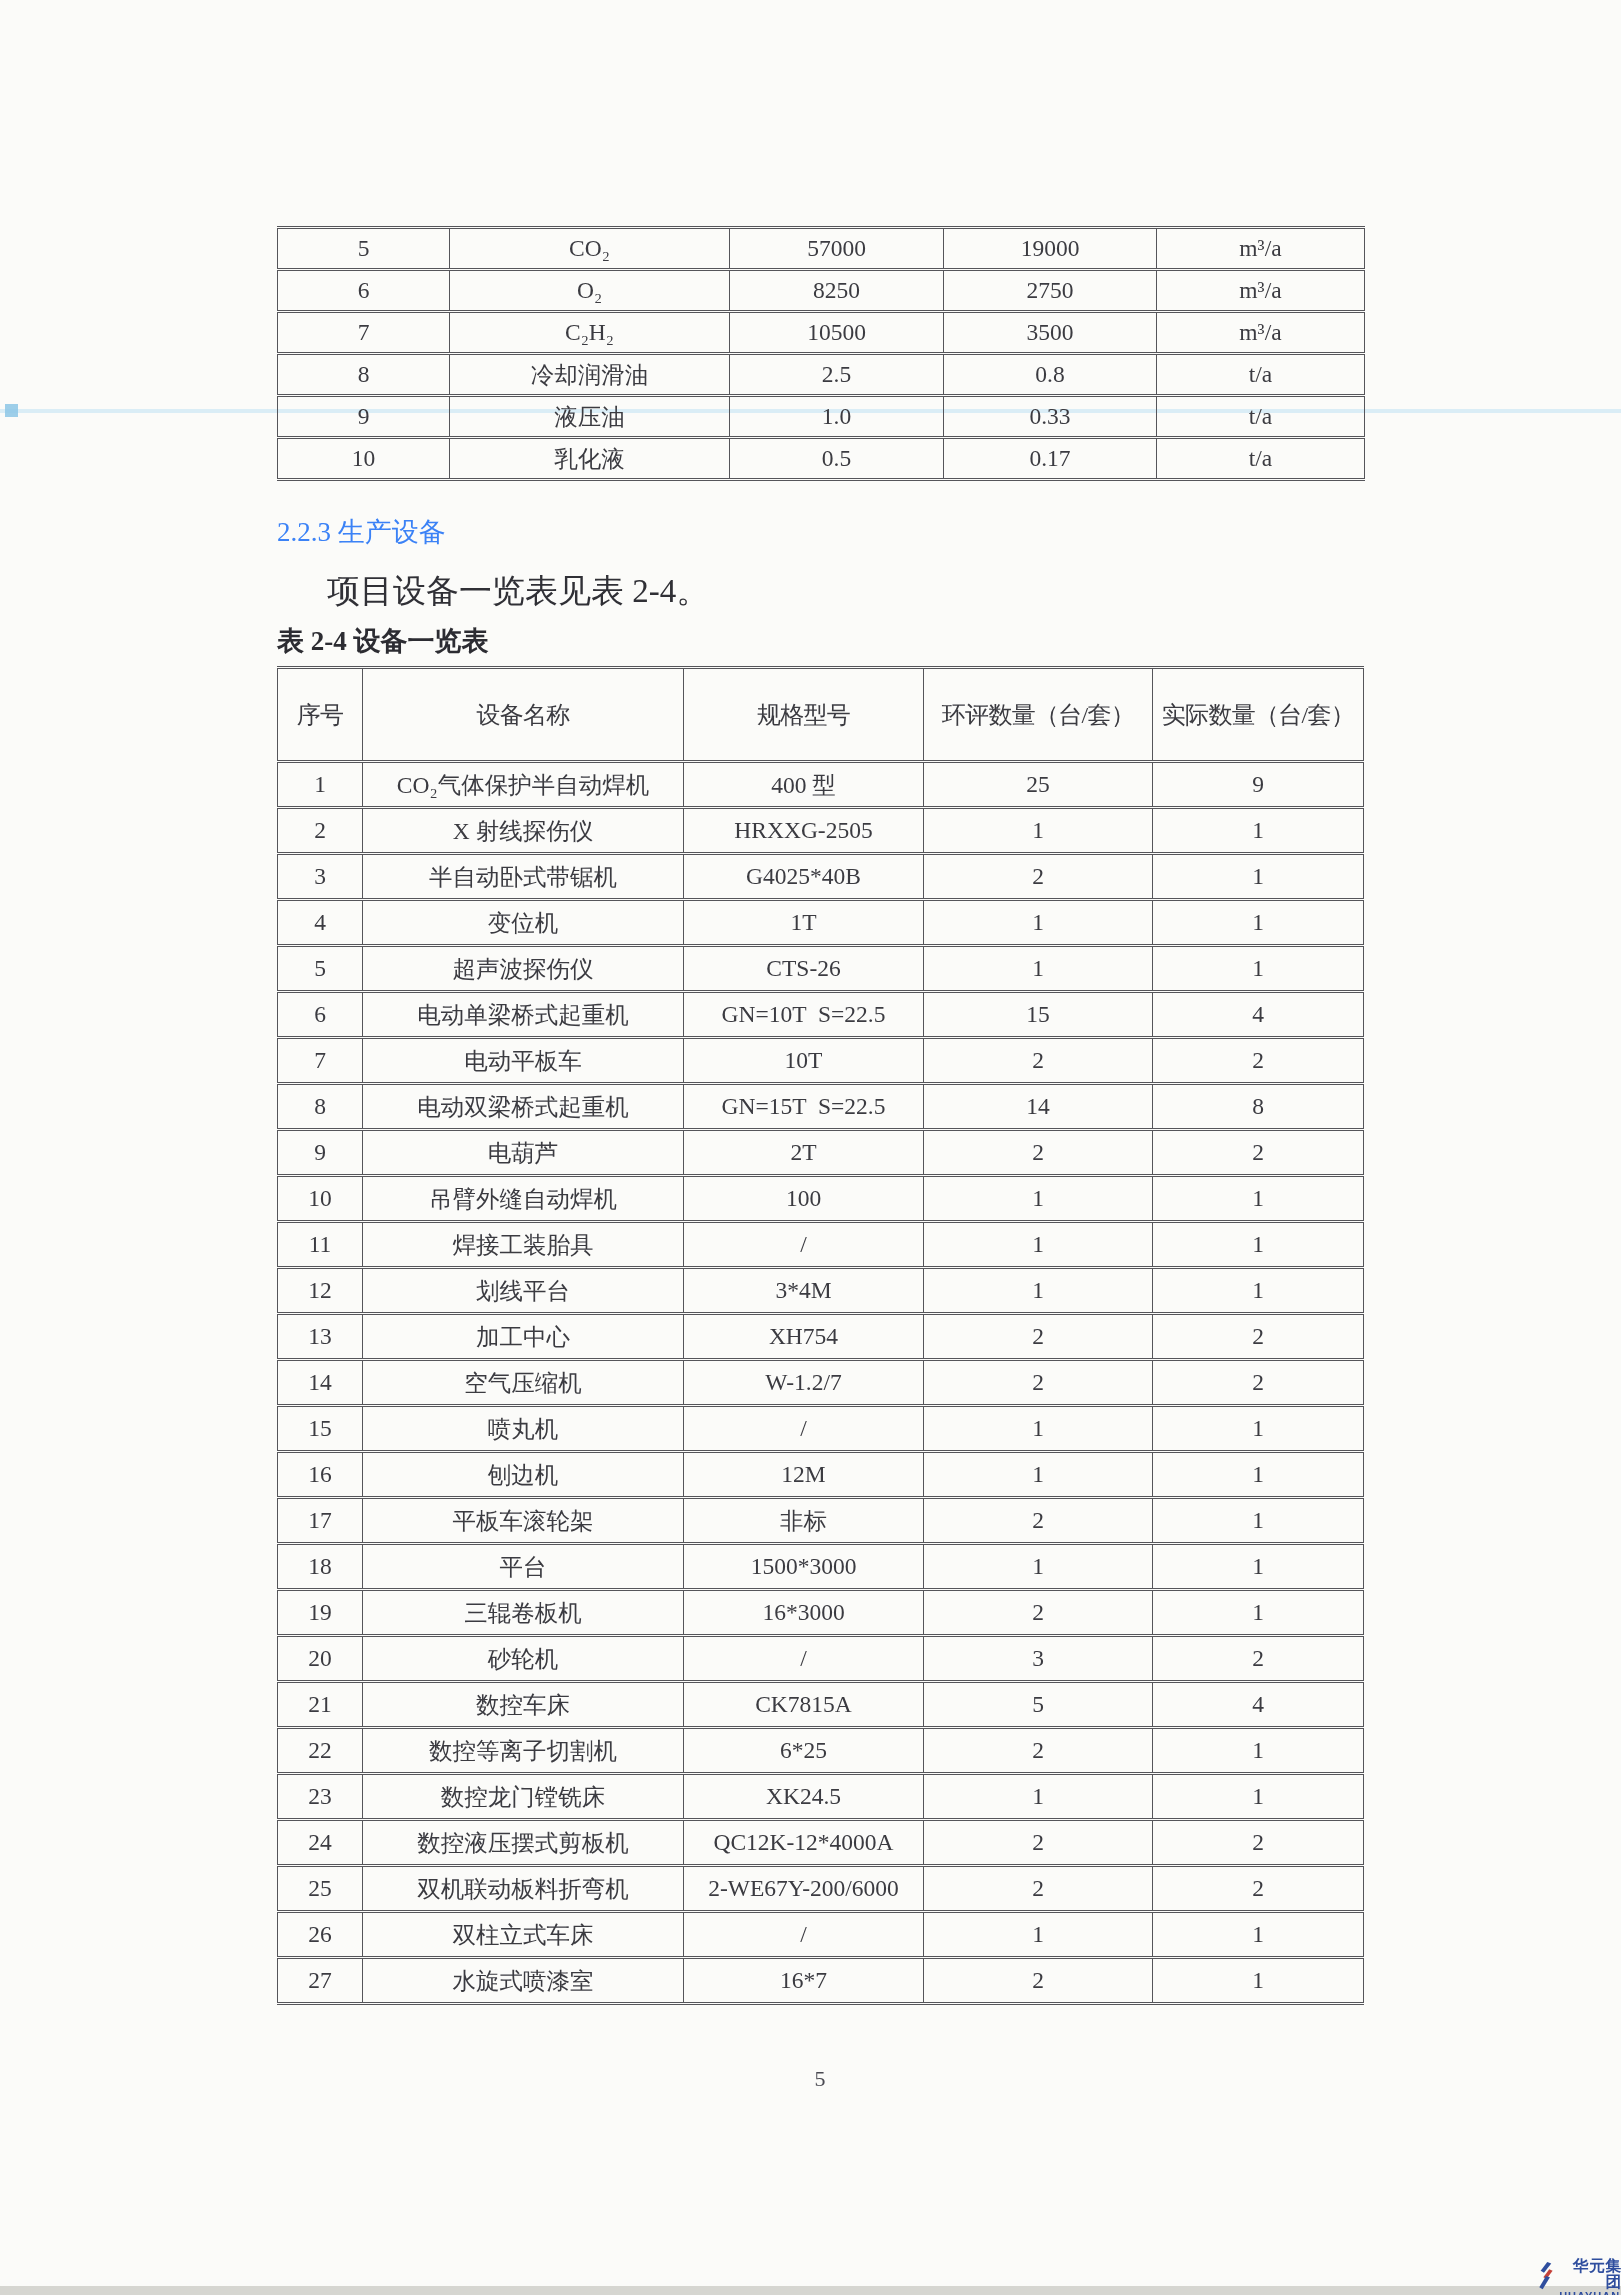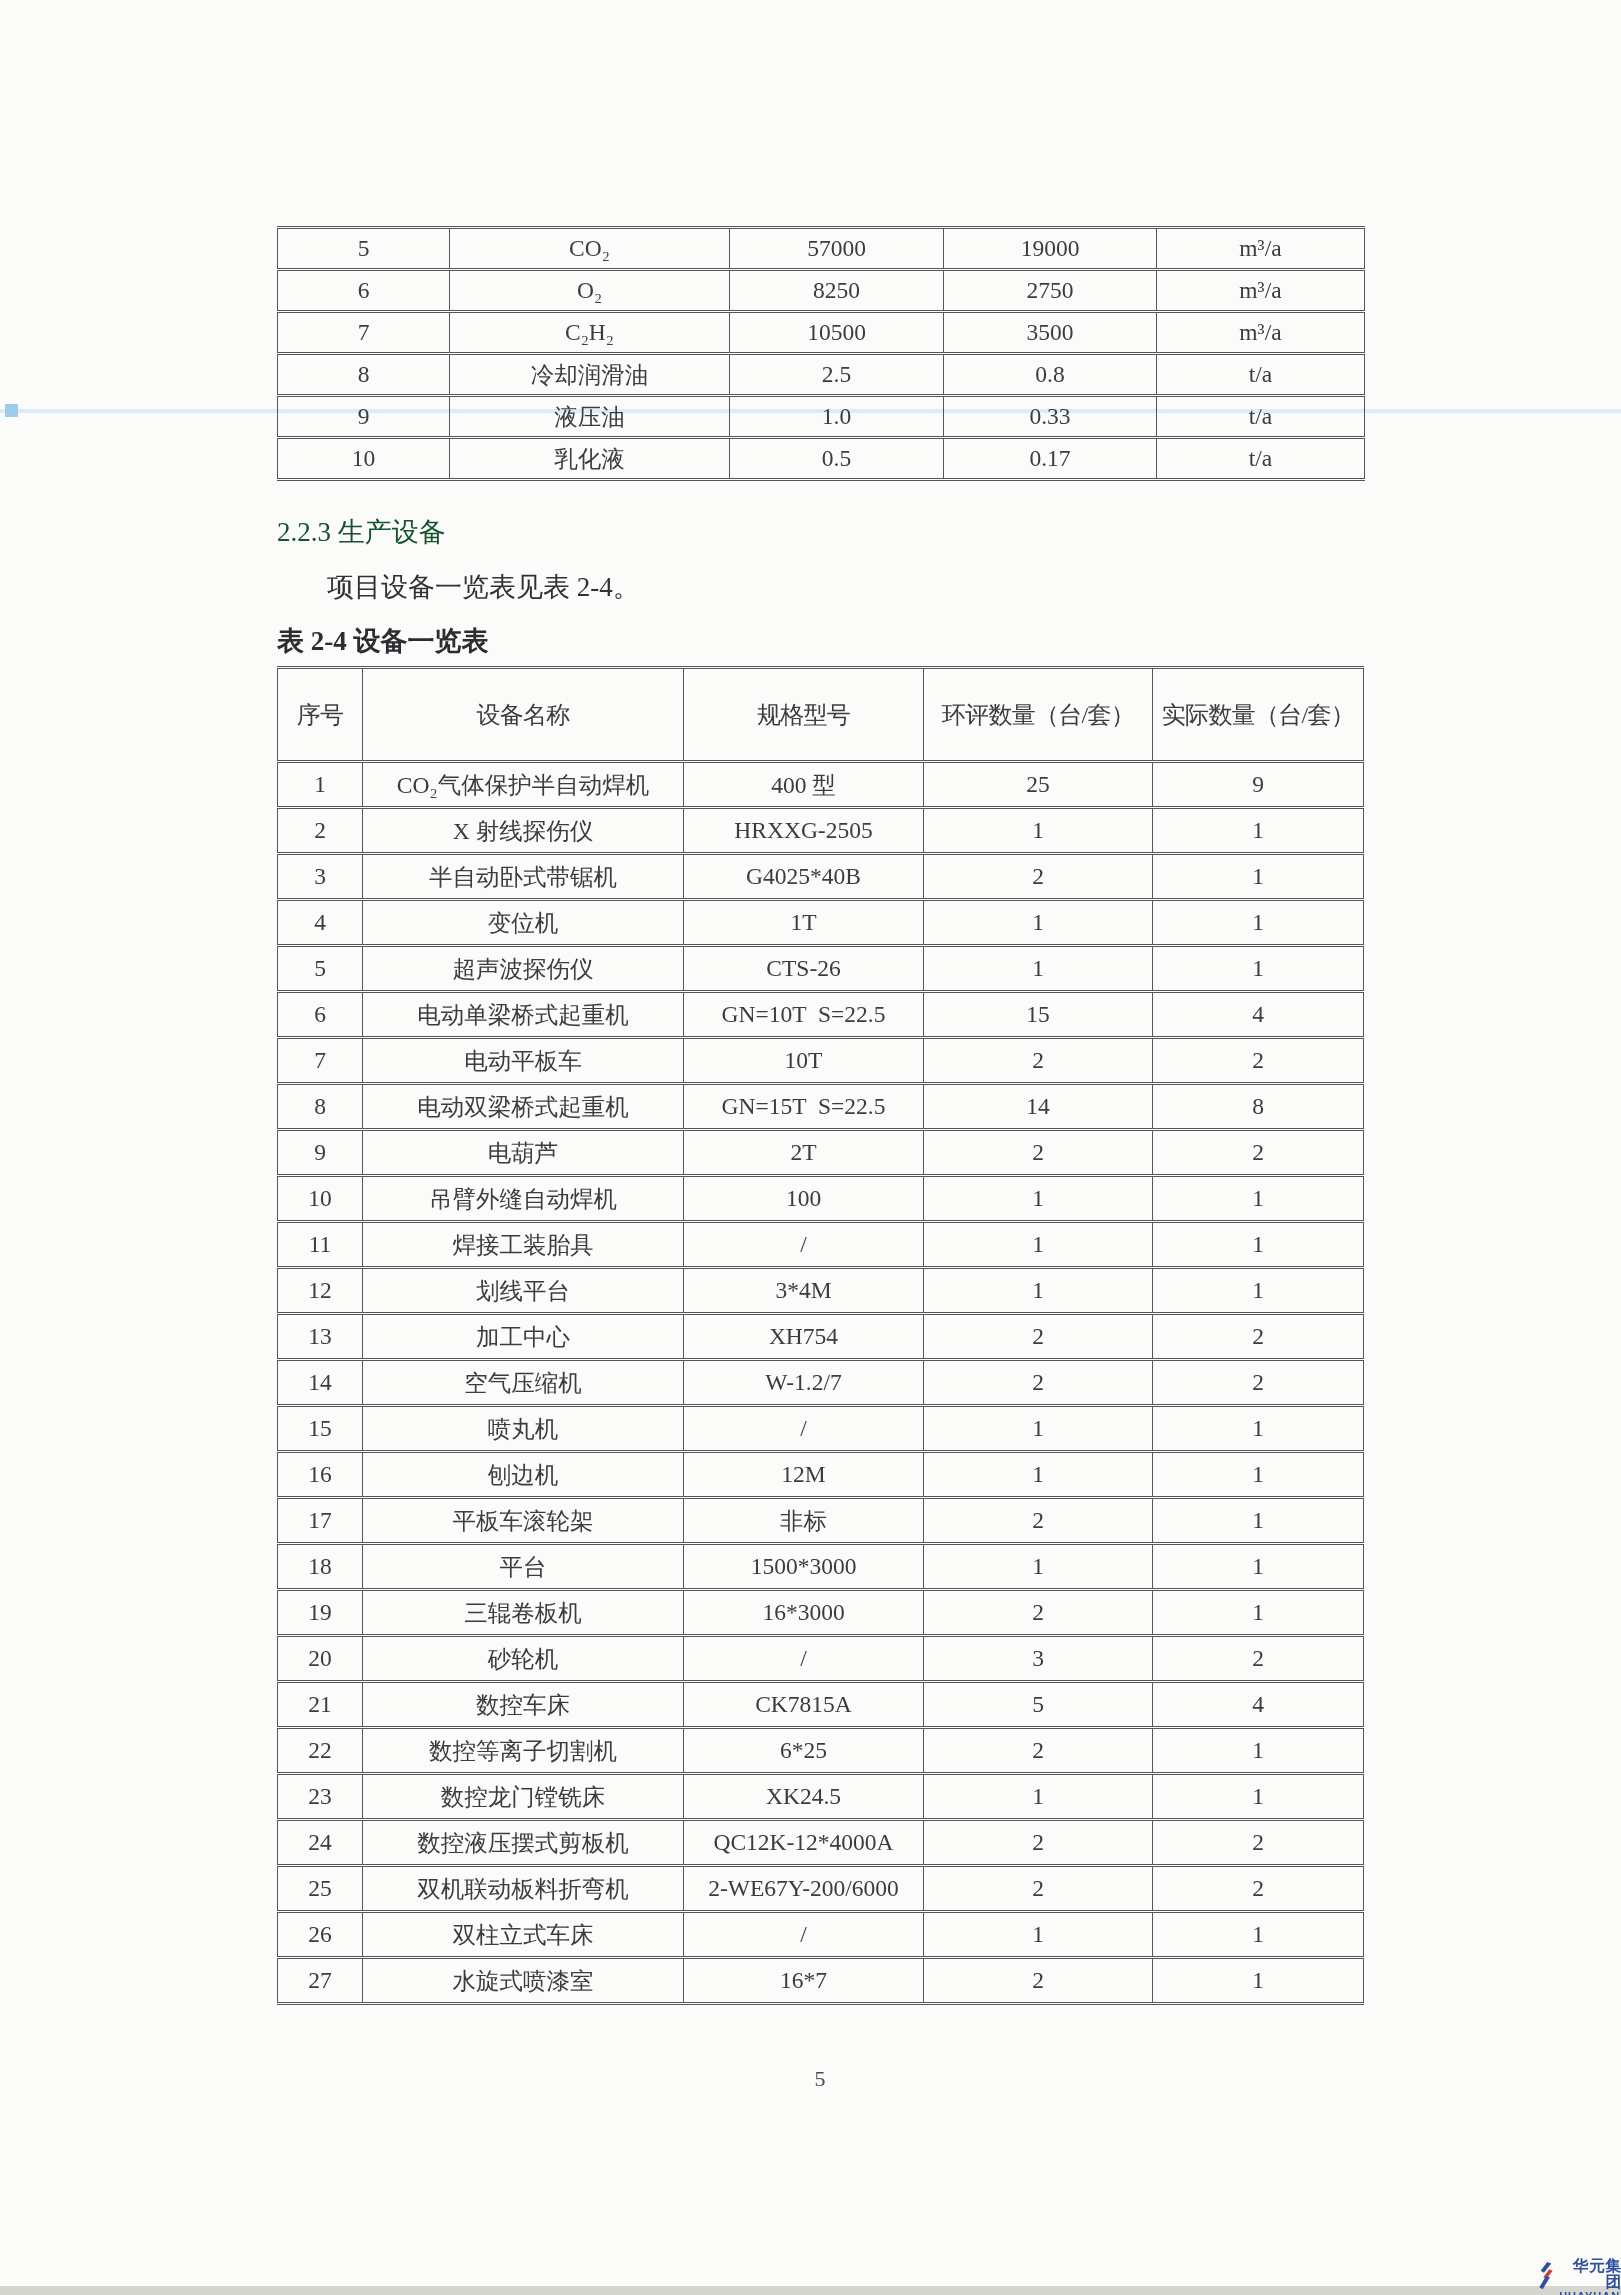--- a/index.html
+++ b/index.html
@@ -14,22 +14,22 @@
     border-left:1.3px solid #55555a;border-right:1.3px solid #55555a;
     border-top:3.9px double #55555a;border-bottom:3.9px double #55555a;
     text-align:center;vertical-align:middle;padding:0 3.9px;
     font-weight:normal;white-space:pre-wrap;overflow:hidden;
   }
   .materials{left:277px;top:226px;width:1086px;}
   .materials td{height:39px;font-size:23.5px;}
   .equipment{left:277px;top:666px;width:1086px;}
   .equipment th{height:91px;font-size:24px;white-space:nowrap;letter-spacing:-0.7px;}
   .equipment td{height:43px;font-size:23.5px;}
-  .section-heading{position:absolute;left:277px;top:514px;font-size:27px;color:#14532d;}
-  .intro-paragraph{position:absolute;left:327px;top:569px;font-size:27px;color:#303036;}
+  .section-heading{position:absolute;left:277px;top:514px;font-size:27px;color:#3b82f6;}
+  .intro-paragraph{position:absolute;left:327px;top:569px;font-size:33px;color:#303036;}
   .table-caption{position:absolute;left:277px;top:623px;width:1086px;
     font-size:27px;font-weight:700;color:#2c2c32;}
   .page-number{position:absolute;left:277px;top:2066px;width:1086px;text-align:center;
     font-size:22px;color:#4a4a52;}
   .scan-blue-streak{position:absolute;left:0;top:409px;width:1622px;height:3.9px;
     background:#cfe8f4;opacity:.75;}
   .scan-blue-mark{position:absolute;left:5.2px;top:404px;width:13px;height:13px;
     background:#8cc6e6;opacity:.85;}
   .scan-bottom-edge{position:absolute;left:0;top:2286px;width:1622px;height:9px;
     background:#d6d6d1;}

